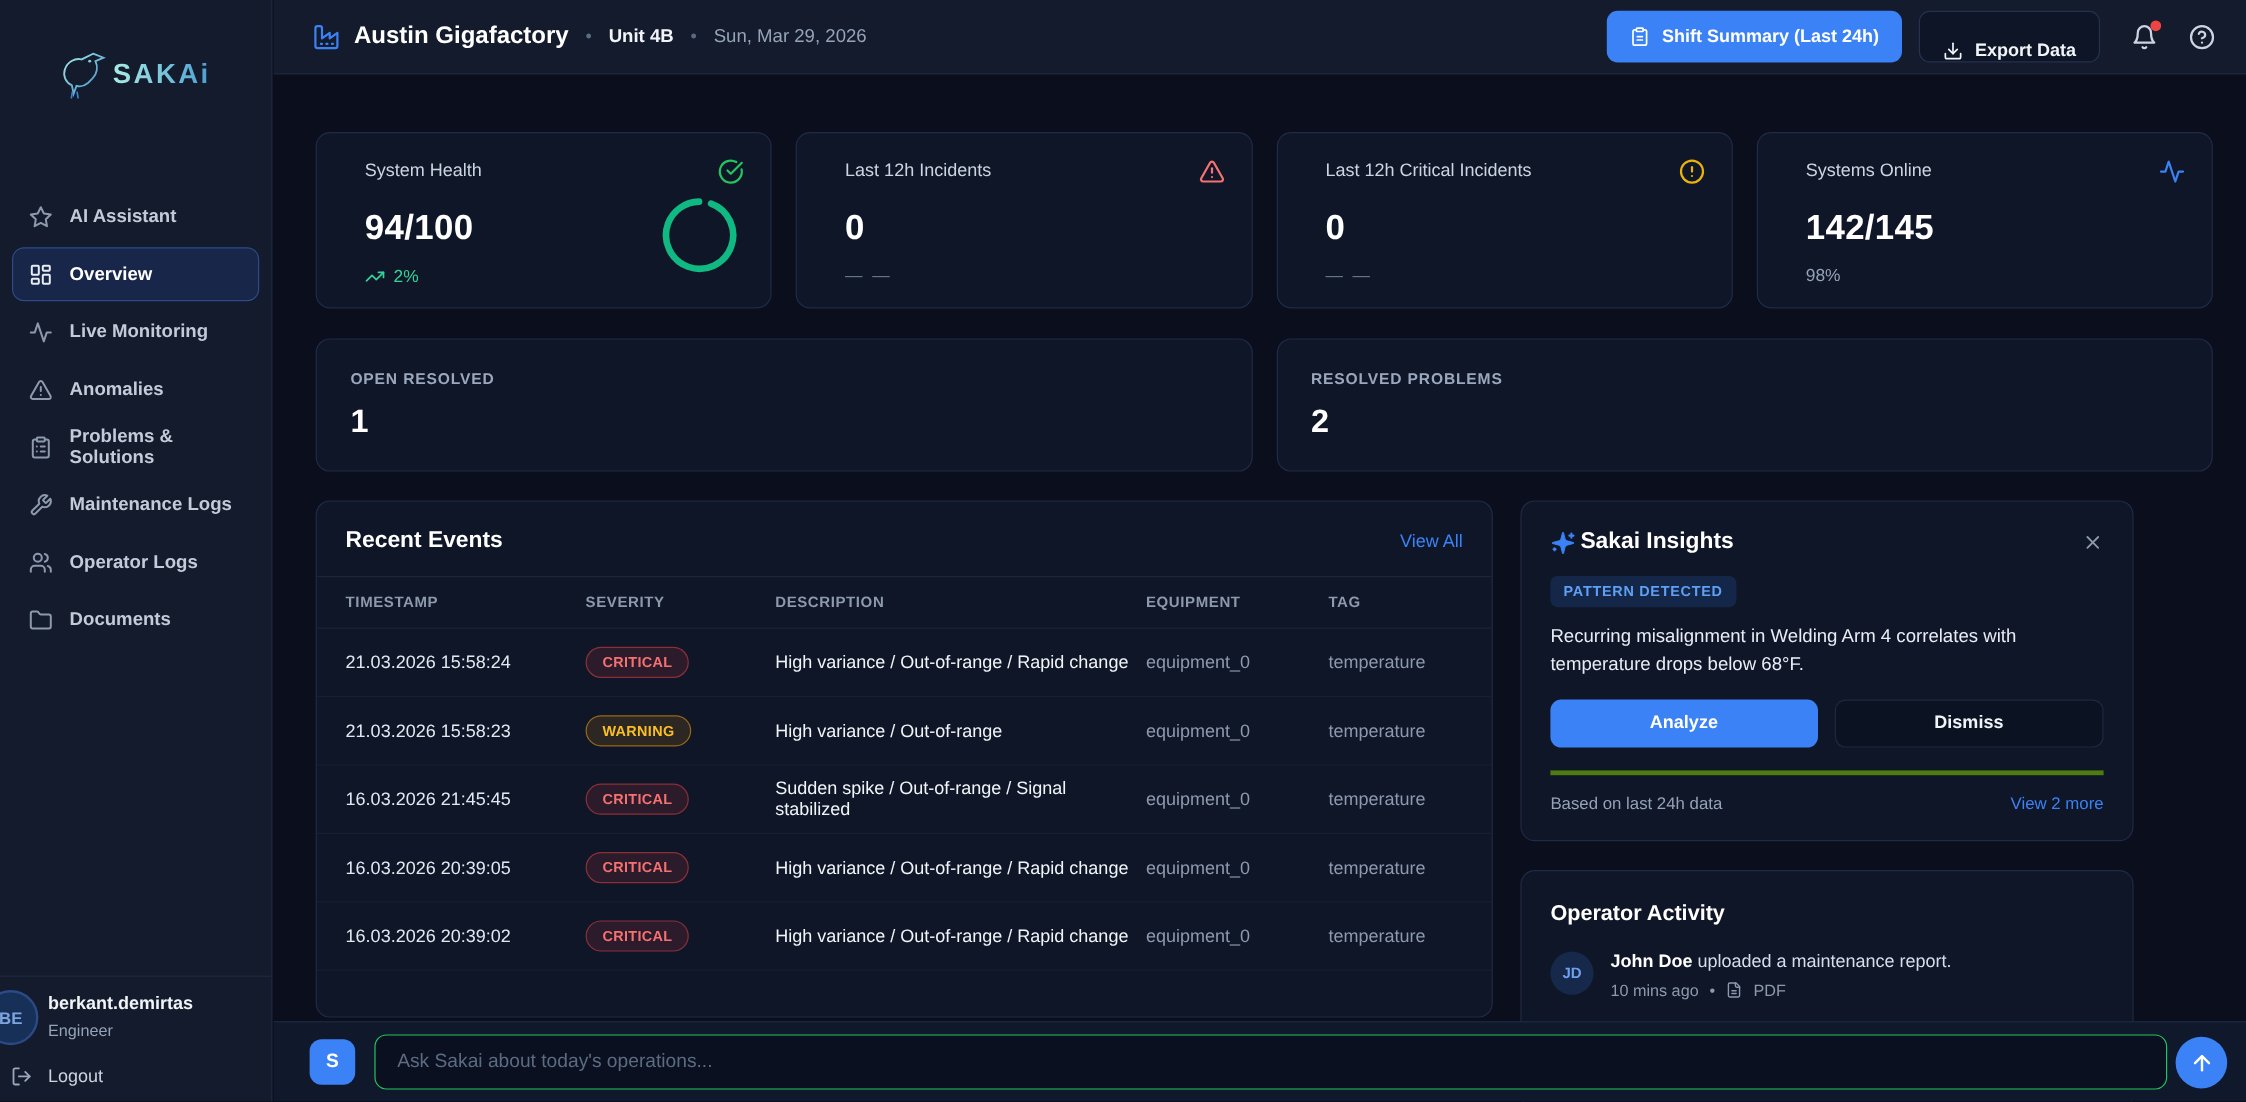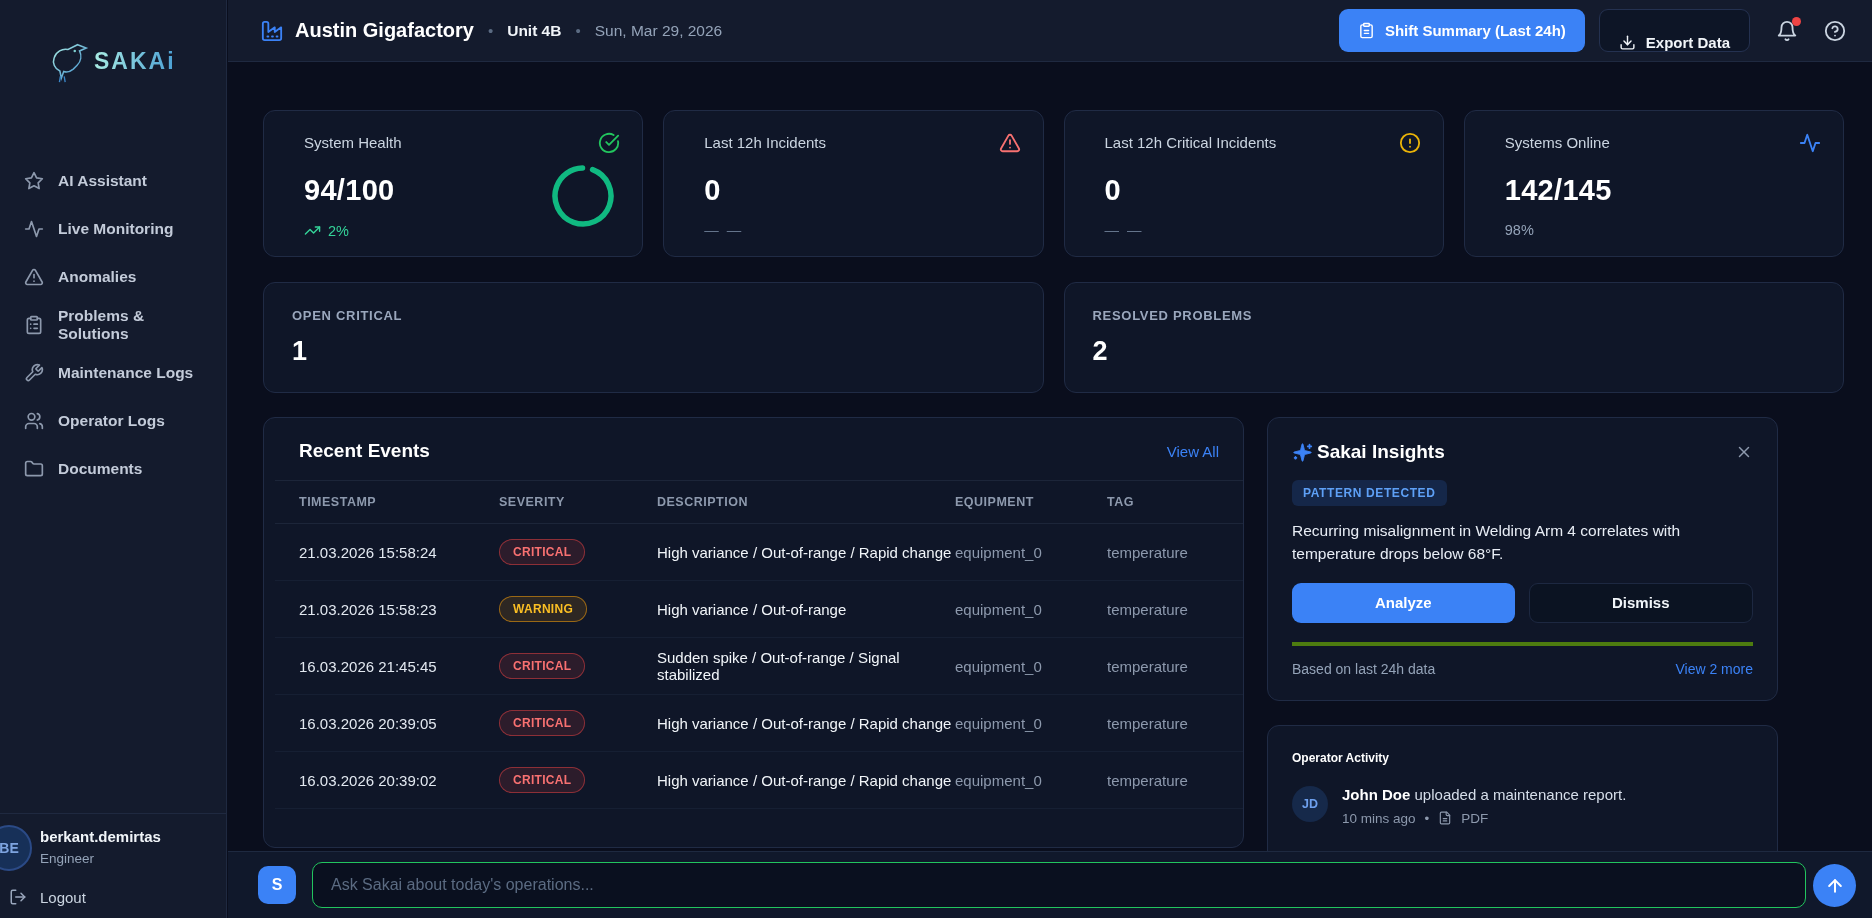--- a/index.html
+++ b/index.html
@@ -60,21 +60,21 @@
   .stat-sub.dim { color:#64748b; letter-spacing:2px; }
   .trend { margin-top:15px; display:flex; gap:7px; align-items:center; color:#34d399; font-size:14.5px; }
   .ring { position:absolute; right:26px; top:52px; }
 
   .problems-row { position:absolute; left:35px; width:1581px; top:220px; height:111px; display:flex; gap:20px; }
   .prob-card { flex:1; padding:25px 28px; }
   .prob-label { font-size:13px; letter-spacing:.7px; color:#9aa7bd; font-weight:600; }
   .prob-value { font-size:27px; font-weight:bold; color:#fff; margin-top:13px; }
 
   .content-row { position:absolute; left:35px; width:1581px; top:355px; display:flex; gap:23px; align-items:flex-start; }
-  .events-card { width:981px; height:431px; overflow:hidden;padding-left:11px; }
+  .events-card { width:981px; height:431px; overflow:hidden; }
   .ev-head { display:flex; justify-content:space-between; align-items:center; padding:22px 24px 18px; }
   .ev-title { font-size:19px; font-weight:bold; color:#fff; }
   .view-all { color:#3b82f6; font-size:15px; cursor:pointer; }
   .ev-grid { display:grid; grid-template-columns:200px 158px 1fr 152px 112px; align-items:center; padding:0 24px; }
   .ev-cols { height:44px; border-top:1px solid #1c2539; border-bottom:1px solid #1c2539;
     color:#8d99ad; font-size:12.5px; letter-spacing:.5px; font-weight:600; }
   .ev-row { height:57px; border-bottom:1px solid #161f33; font-size:15px; cursor:pointer; }
   .ts { color:#e2e8f0; }
   .desc { color:#f1f5f9; }
   .eq,.tag { color:#8d99ad; }
@@ -93,21 +93,21 @@
   .ins-btns { display:flex; gap:14px; margin-top:17px; }
   .btn-analyze,.btn-dismiss { flex:1; height:40px; border-radius:9px; font-weight:bold; font-size:15px;
     display:flex; align-items:center; justify-content:center; cursor:pointer; font-family:inherit; border:none; }
   .btn-analyze { background:#3b82f6; color:#fff; }
   .btn-dismiss { background:#0b1322; border:1px solid #1d2841; color:#f1f5f9; }
   .ins-footer { margin-top:19px; padding-top:15px; border-top:4px solid #4d7c0f;
     display:flex; justify-content:space-between; font-size:14px; color:#94a3b8; }
   .view-more { color:#3b82f6; cursor:pointer; }
 
   .act-card { padding:25px 24px; height:200px; }
-  .act-title { font-size:12px; font-weight:bold; color:#fff; }
+  .act-title { font-size:18px; font-weight:bold; color:#fff; }
   .act-item { display:flex; gap:14px; margin-top:21px; }
   .avatar-jd { width:36px; height:36px; border-radius:50%; background:#16294a; color:#6ea0ee;
     font-size:12.5px; font-weight:bold; display:flex; align-items:center; justify-content:center; flex:none; }
   .act-line { font-size:15px; color:#d6deea; }
   .act-line b { color:#ffffff; }
   .act-meta { margin-top:8px; font-size:13.5px; color:#8d99ad; display:flex; align-items:center; gap:9px; }
   .act-meta .ic { display:flex; color:#8d99ad; }
 
   
   .chatbar { position:absolute; left:228px; right:0; top:851px; height:67px; background:#10182b; border-top:1px solid #1e2940; z-index:40; }
@@ -141,20 +141,31 @@
   </div>
 
   <div class="nav">
     <div class="nav-item">
       <span class="ic">
           <svg width="20" height="20" viewBox="0 0 24 24" fill="none" stroke="currentColor" stroke-width="2" stroke-linecap="round" stroke-linejoin="round">
             <polygon points="12 2 15.09 8.26 22 9.27 17 14.14 18.18 21.02 12 17.77 5.82 21.02 7 14.14 2 9.27 8.91 8.26"></polygon>
           </svg>
         </span>
       <span>AI Assistant</span>
+    </div>
+    <div class="nav-item active">
+      <span class="ic">
+          <svg width="20" height="20" viewBox="0 0 24 24" fill="none" stroke="currentColor" stroke-width="2" stroke-linecap="round" stroke-linejoin="round">
+            <rect x="3" y="3" width="7" height="9" rx="1"></rect>
+            <rect x="14" y="3" width="7" height="5" rx="1"></rect>
+            <rect x="14" y="12" width="7" height="9" rx="1"></rect>
+            <rect x="3" y="16" width="7" height="5" rx="1"></rect>
+          </svg>
+        </span>
+      <span>Overview</span>
     </div>
     <div class="nav-item">
       <span class="ic">
           <svg width="20" height="20" viewBox="0 0 24 24" fill="none" stroke="currentColor" stroke-width="2" stroke-linecap="round" stroke-linejoin="round">
             <path d="M22 12h-4l-3 9L9 3l-3 9H2"></path>
           </svg>
         </span>
       <span>Live Monitoring</span>
     </div>
     <div class="nav-item">
@@ -339,21 +350,21 @@
             <path d="M22 12h-4l-3 9L9 3l-3 9H2"></path>
           </svg>
         </span>
       <div class="stat-value">142/145</div>
       <div class="stat-sub">98%</div>
     </div>
   </div>
 
   <div class="problems-row">
     <div class="card prob-card">
-      <div class="prob-label">OPEN CRITICAL</div>
+      <div class="prob-label">OPEN RESOLVED</div>
       <div class="prob-value">1</div>
     </div>
     <div class="card prob-card">
       <div class="prob-label">RESOLVED PROBLEMS</div>
       <div class="prob-value">2</div>
     </div>
   </div>
 
   <div class="content-row">
 

